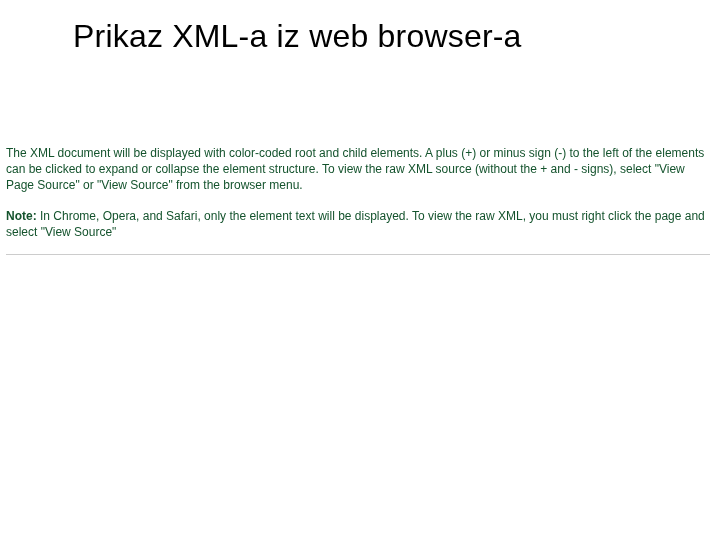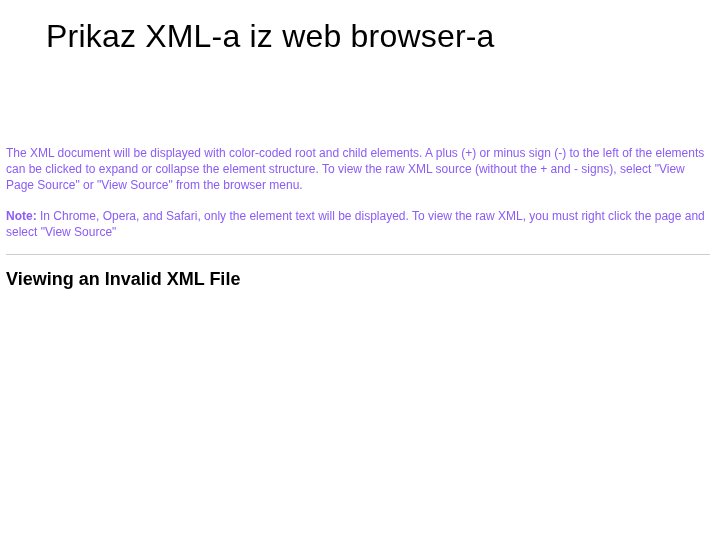--- a/index.html
+++ b/index.html
@@ -17,30 +17,30 @@
     .slide {
       width: 100%;
       height: 100%;
       padding: 0;
     }
     .title {
       font-family: Arial, Helvetica, sans-serif;
       font-size: 32px;
       font-weight: normal;
       color: #000000;
-      padding: 18px 0 0 46px;
+      padding: 18px 0 0 73px;
       letter-spacing: 0.2px;
     }
     .content {
       padding: 90px 10px 0 6px;
     }
     .paragraph {
       font-size: 12px;
       line-height: 1.35;
-      color: #8b5cf6;
+      color: #14532d;
       margin-bottom: 14px;
     }
     .bold {
       font-weight: bold;
     }
     hr.divider {
       border: none;
       border-top: 1px solid #cccccc;
       margin: 8px 0 14px 0;
     }
@@ -59,16 +59,15 @@
 
   <div class="content">
     <p class="paragraph">The XML document will be displayed with color-coded root and child elements. A plus (+) or minus sign (-) to the left of the elements can be clicked to expand or collapse the element structure. To view the raw XML source (without the + and - signs), select "View Page Source" or "View Source" from the browser menu.</p>
 
     <p class="paragraph">
       <span class="bold">Note:</span><span> In Chrome, Opera, and Safari, only the element text will be displayed. To view the raw XML, you must right click the page and select "View Source"</span>
     </p>
 
     <hr class="divider">
 
-    <h2 class="section-heading">Viewing an Invalid XML File</h2>
 
   </div>
 </div>
 
 </body></html>

